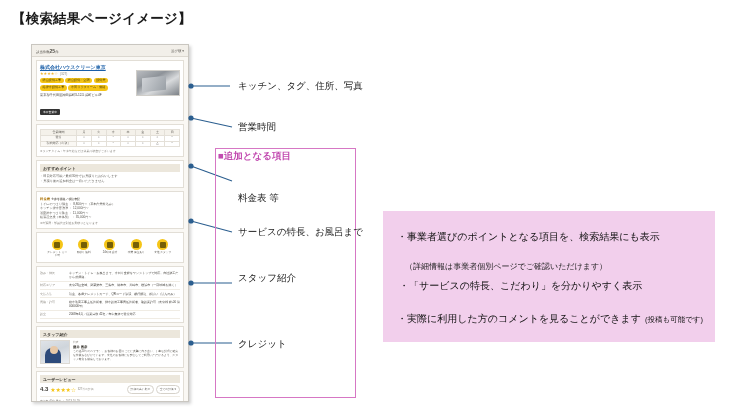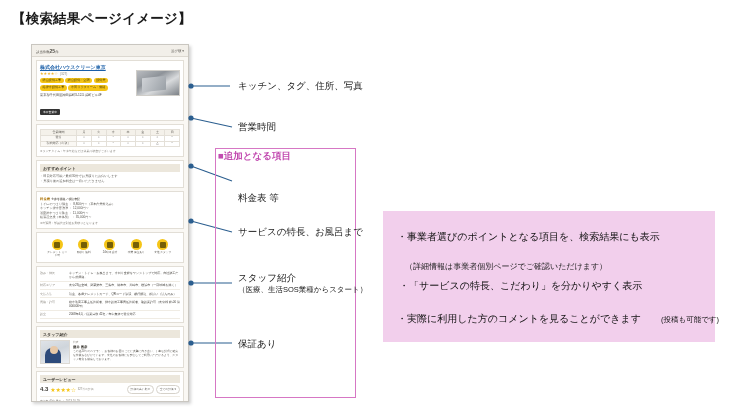--- a/index.html
+++ b/index.html
@@ -360,24 +360,23 @@
   </svg>
 
   <div class="pinkbox"></div>
   <div class="pinkbox-title">■追加となる項目</div>
 
   <div class="anno" style="left:238px; top:80px;">キッチン、タグ、住所、写真</div>
   <div class="anno" style="left:238px; top:121px;">営業時間</div>
   <div class="anno" style="left:238px; top:192px;">料金表 等</div>
   <div class="anno" style="left:238px; top:226px;">サービスの特長、お風呂まで</div>
   <div class="anno" style="left:238px; top:272px;">スタッフ紹介</div>
-  <div class="anno sub" style="left:238px; top:285px;">（医療、生活SOS業種からスタート）</div>
-  <div class="anno" style="left:238px; top:338px;">保証あり</div>
+  <div class="anno" style="left:238px; top:338px;">クレジット</div>
 
   <div class="callout">
     <div class="c-line" style="left:14px; top:19px;">・事業者選びのポイントとなる項目を、検索結果にも表示</div>
     <div class="c-line c-note" style="left:22px; top:38px;margin-top:12px;">（詳細情報は事業者個別ページでご確認いただけます）</div>
     <div class="c-line" style="left:16px; top:68px;">・「サービスの特長、こだわり」を分かりやすく表示</div>
     <div class="c-line" style="left:14px; top:101px;">・実際に利用した方のコメントを見ることができます</div>
-    <div class="c-line c-small" style="left:262px; top:104px;margin-left:16px;">(投稿も可能です)</div>
+    <div class="c-line c-small" style="left:262px; top:104px;">(投稿も可能です)</div>
   </div>
 
 </div>
 
 </body></html>

